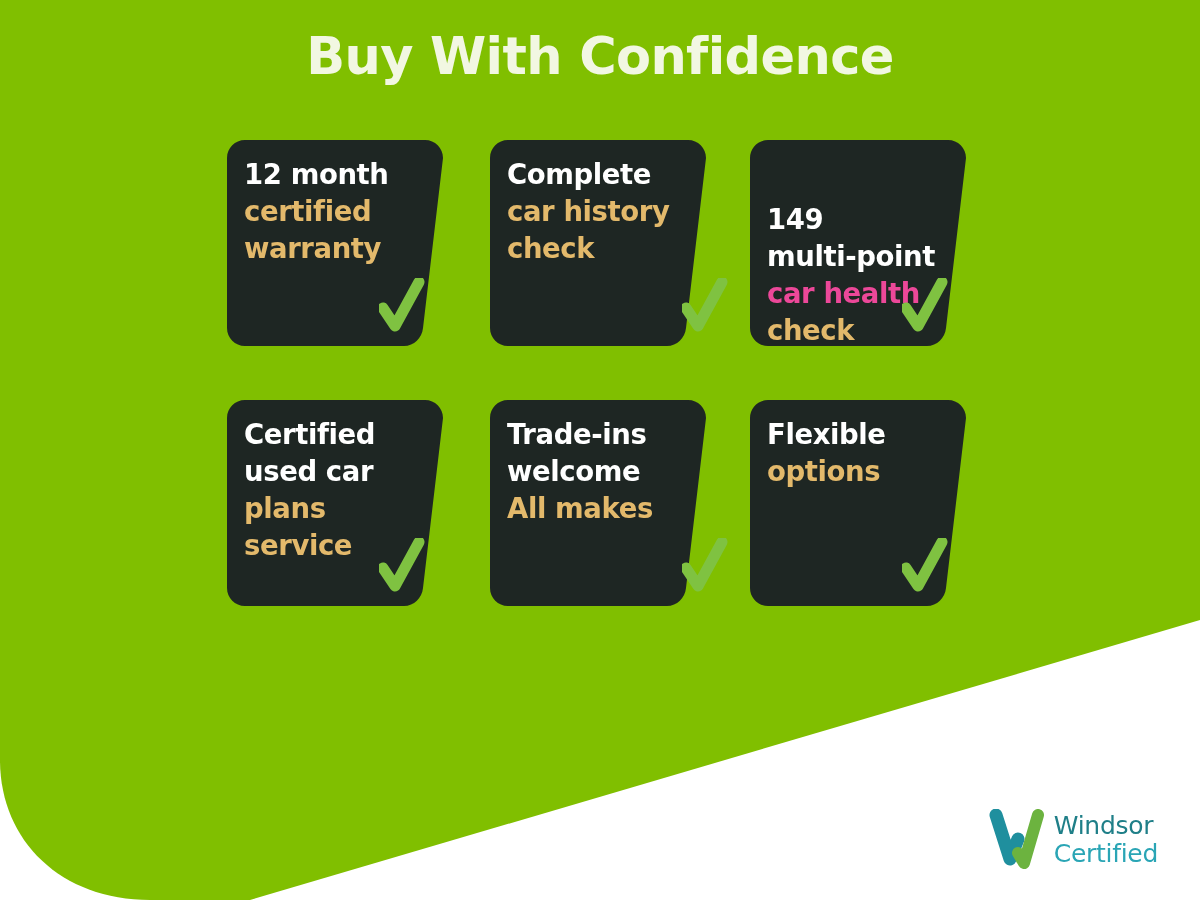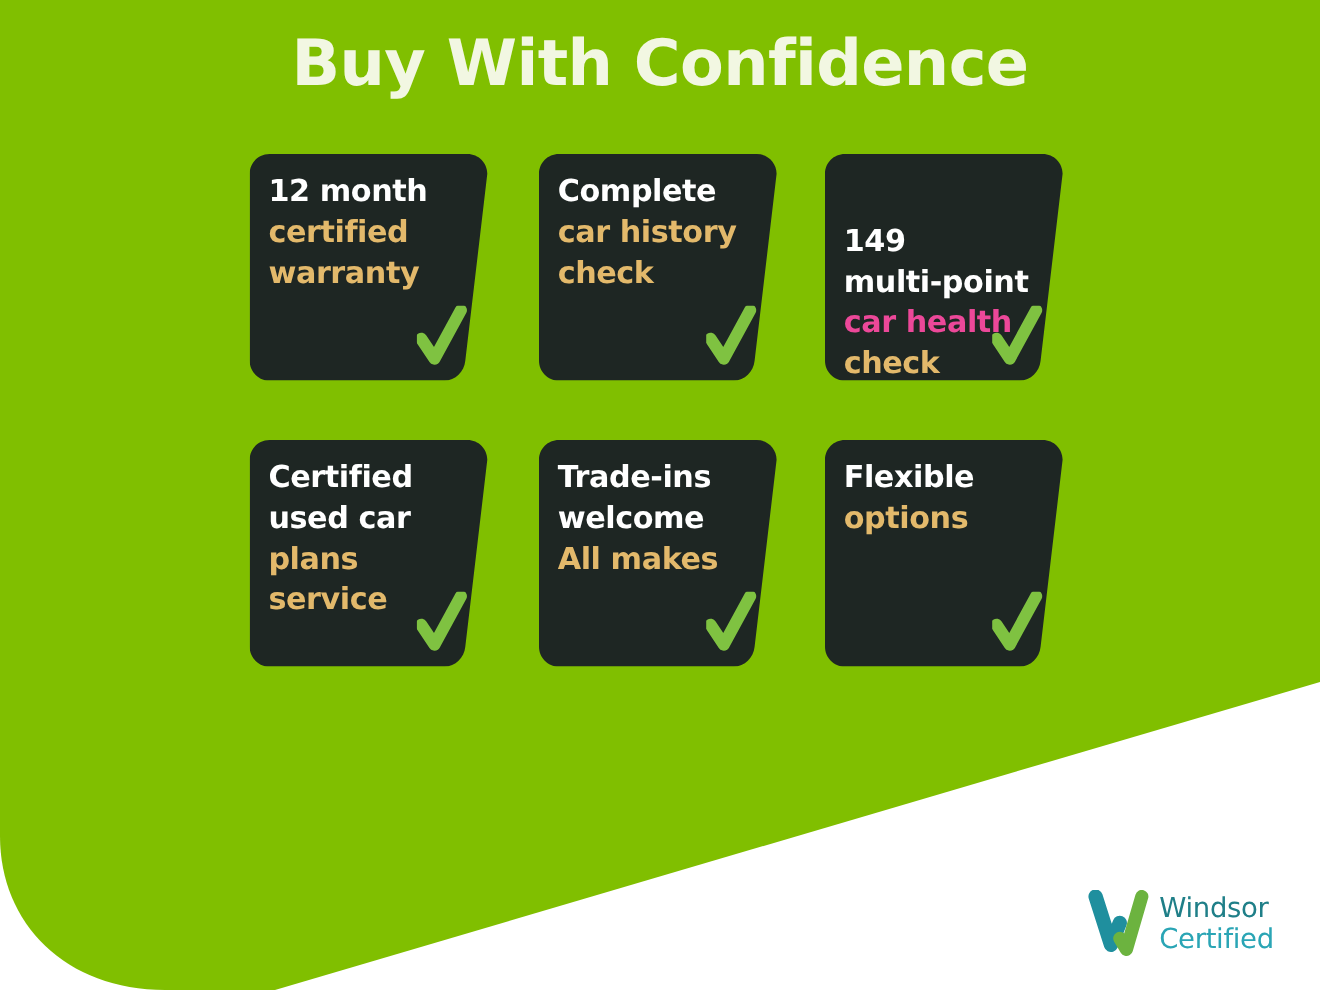--- a/index.html
+++ b/index.html
@@ -33,21 +33,21 @@
   }
 
   
   #headline {
     position: absolute;
     left: 0;
     top: 26px;
     width: 1200px;
     text-align: center;
     z-index: 5;
-    font-size: 58px;
+    font-size: 51px;
     line-height: 62px;
     font-weight: bold;
     letter-spacing: -0.6px;
     color: #f2f7e2;
     font-family: "DejaVu Sans", "Liberation Sans", sans-serif;
   }
 
   
   #cards {
     position: absolute;
@@ -87,21 +87,21 @@
   .card .tick {
     position: absolute;
     right: 28px;
     bottom: 12px;
     width: 46px;
     height: 56px;
   }
 
   
   .col-1 { left: 227px; }
-  .col-2 { left: 490px; }
+  .col-2 { left: 490px; padding-left: 40px; }
   .col-3 { left: 750px; }
   .row-1 { top: 140px; }
   .row-2 { top: 400px; }
 
   
   #logo {
     position: absolute;
     left: 972px;
     top: 806px;
     width: 186px;

